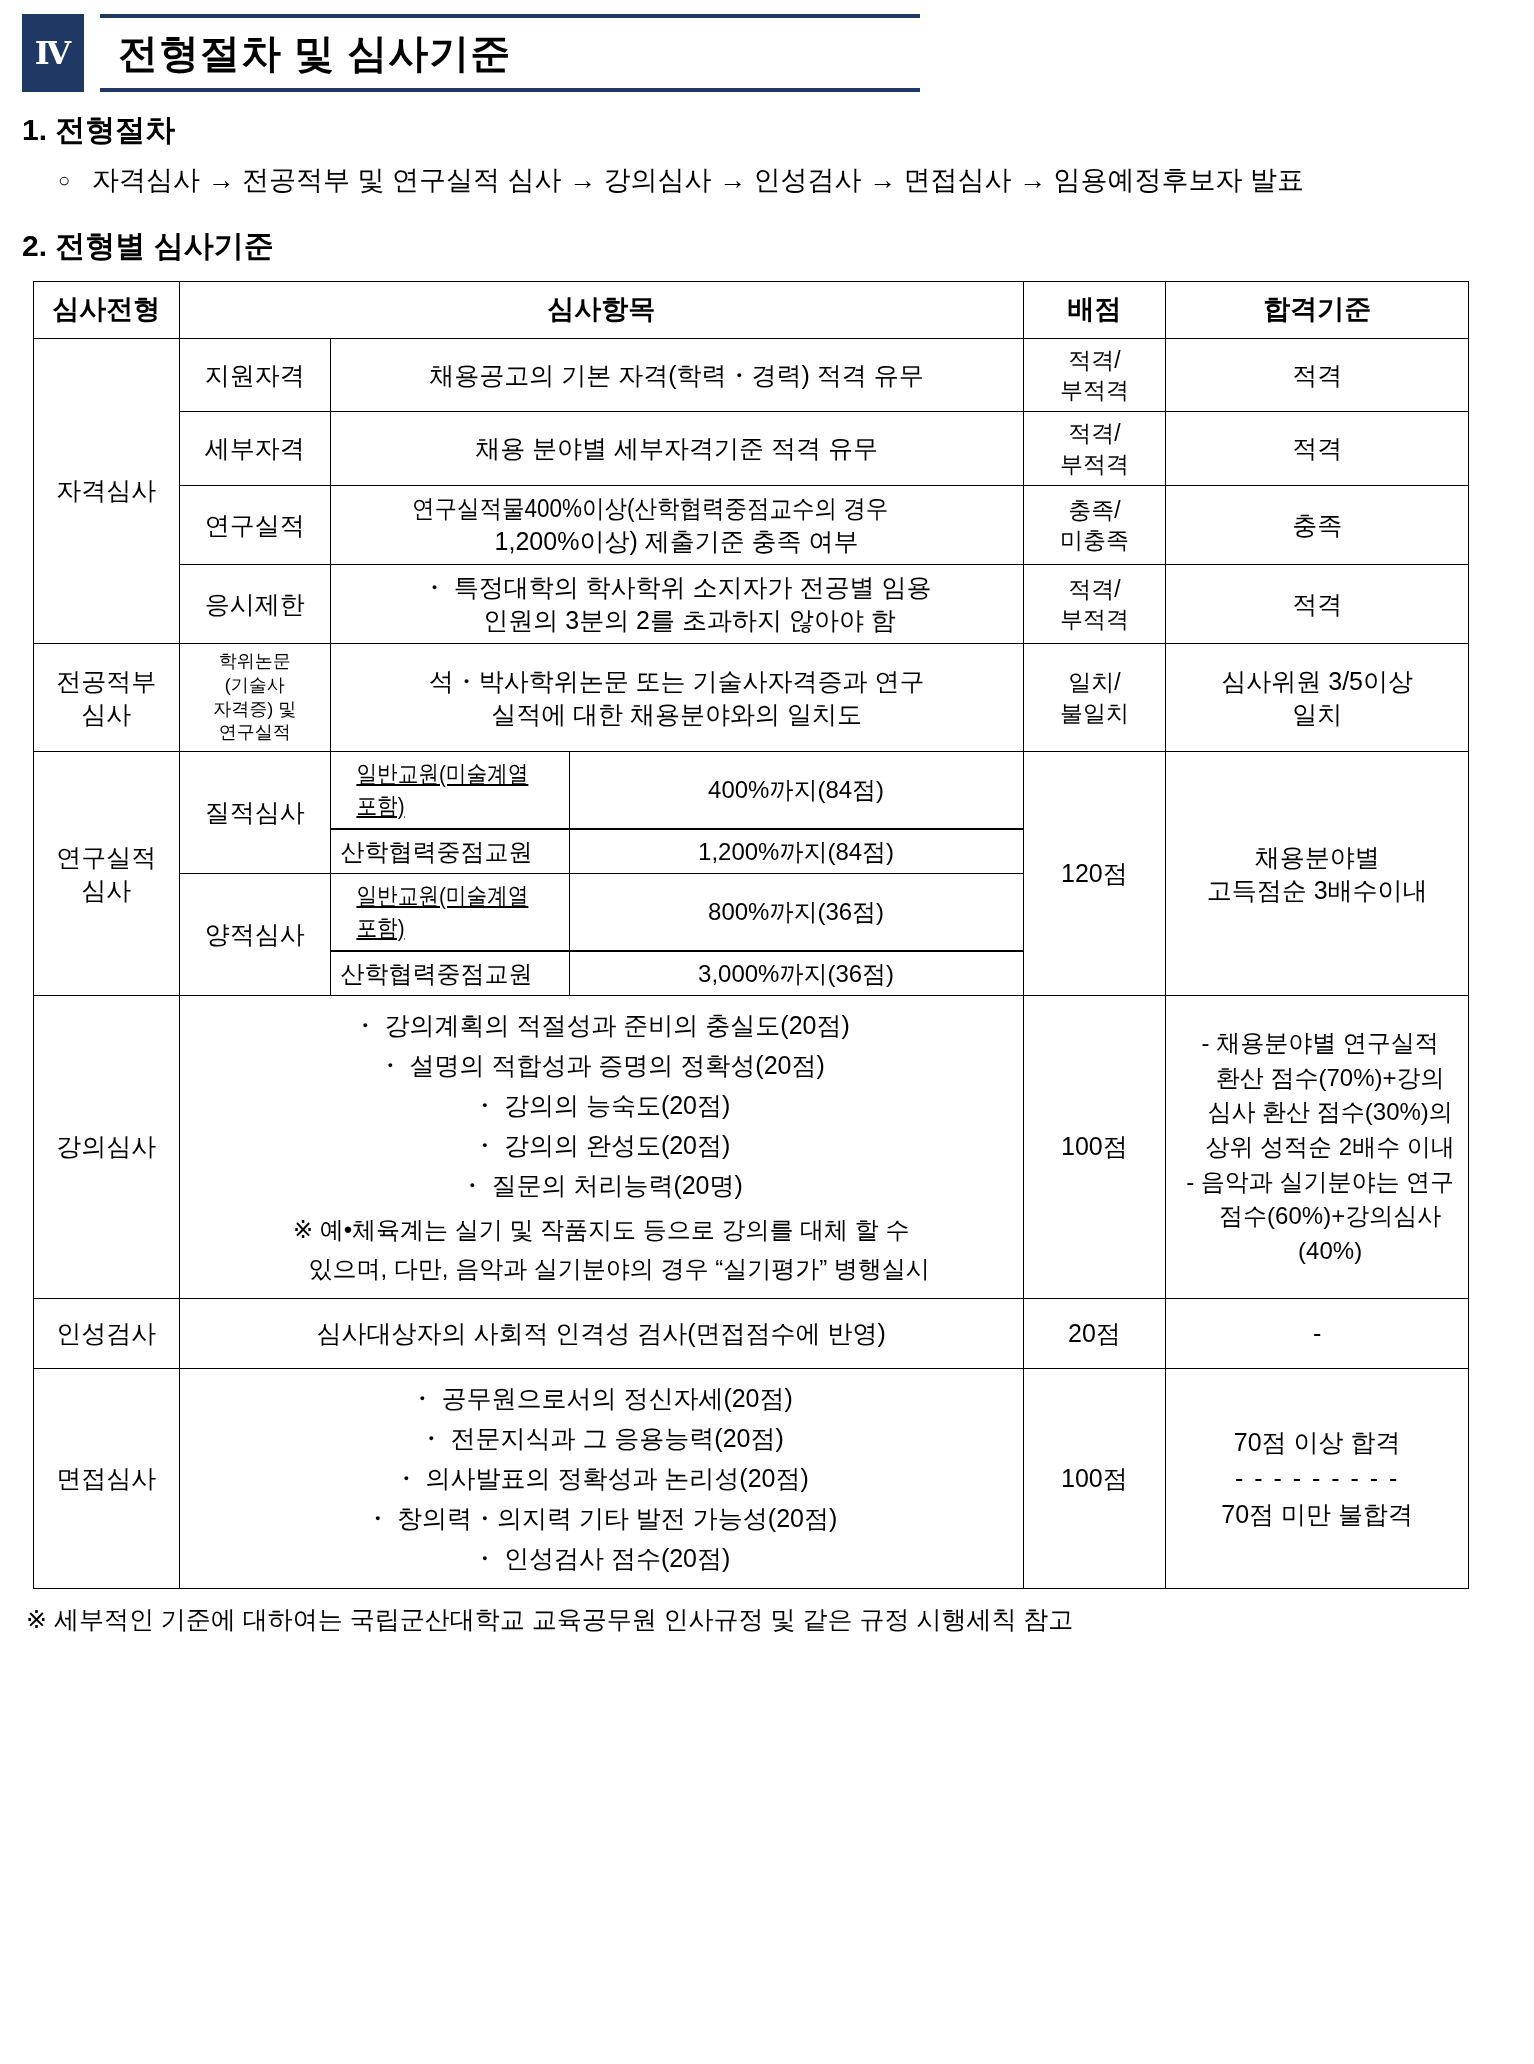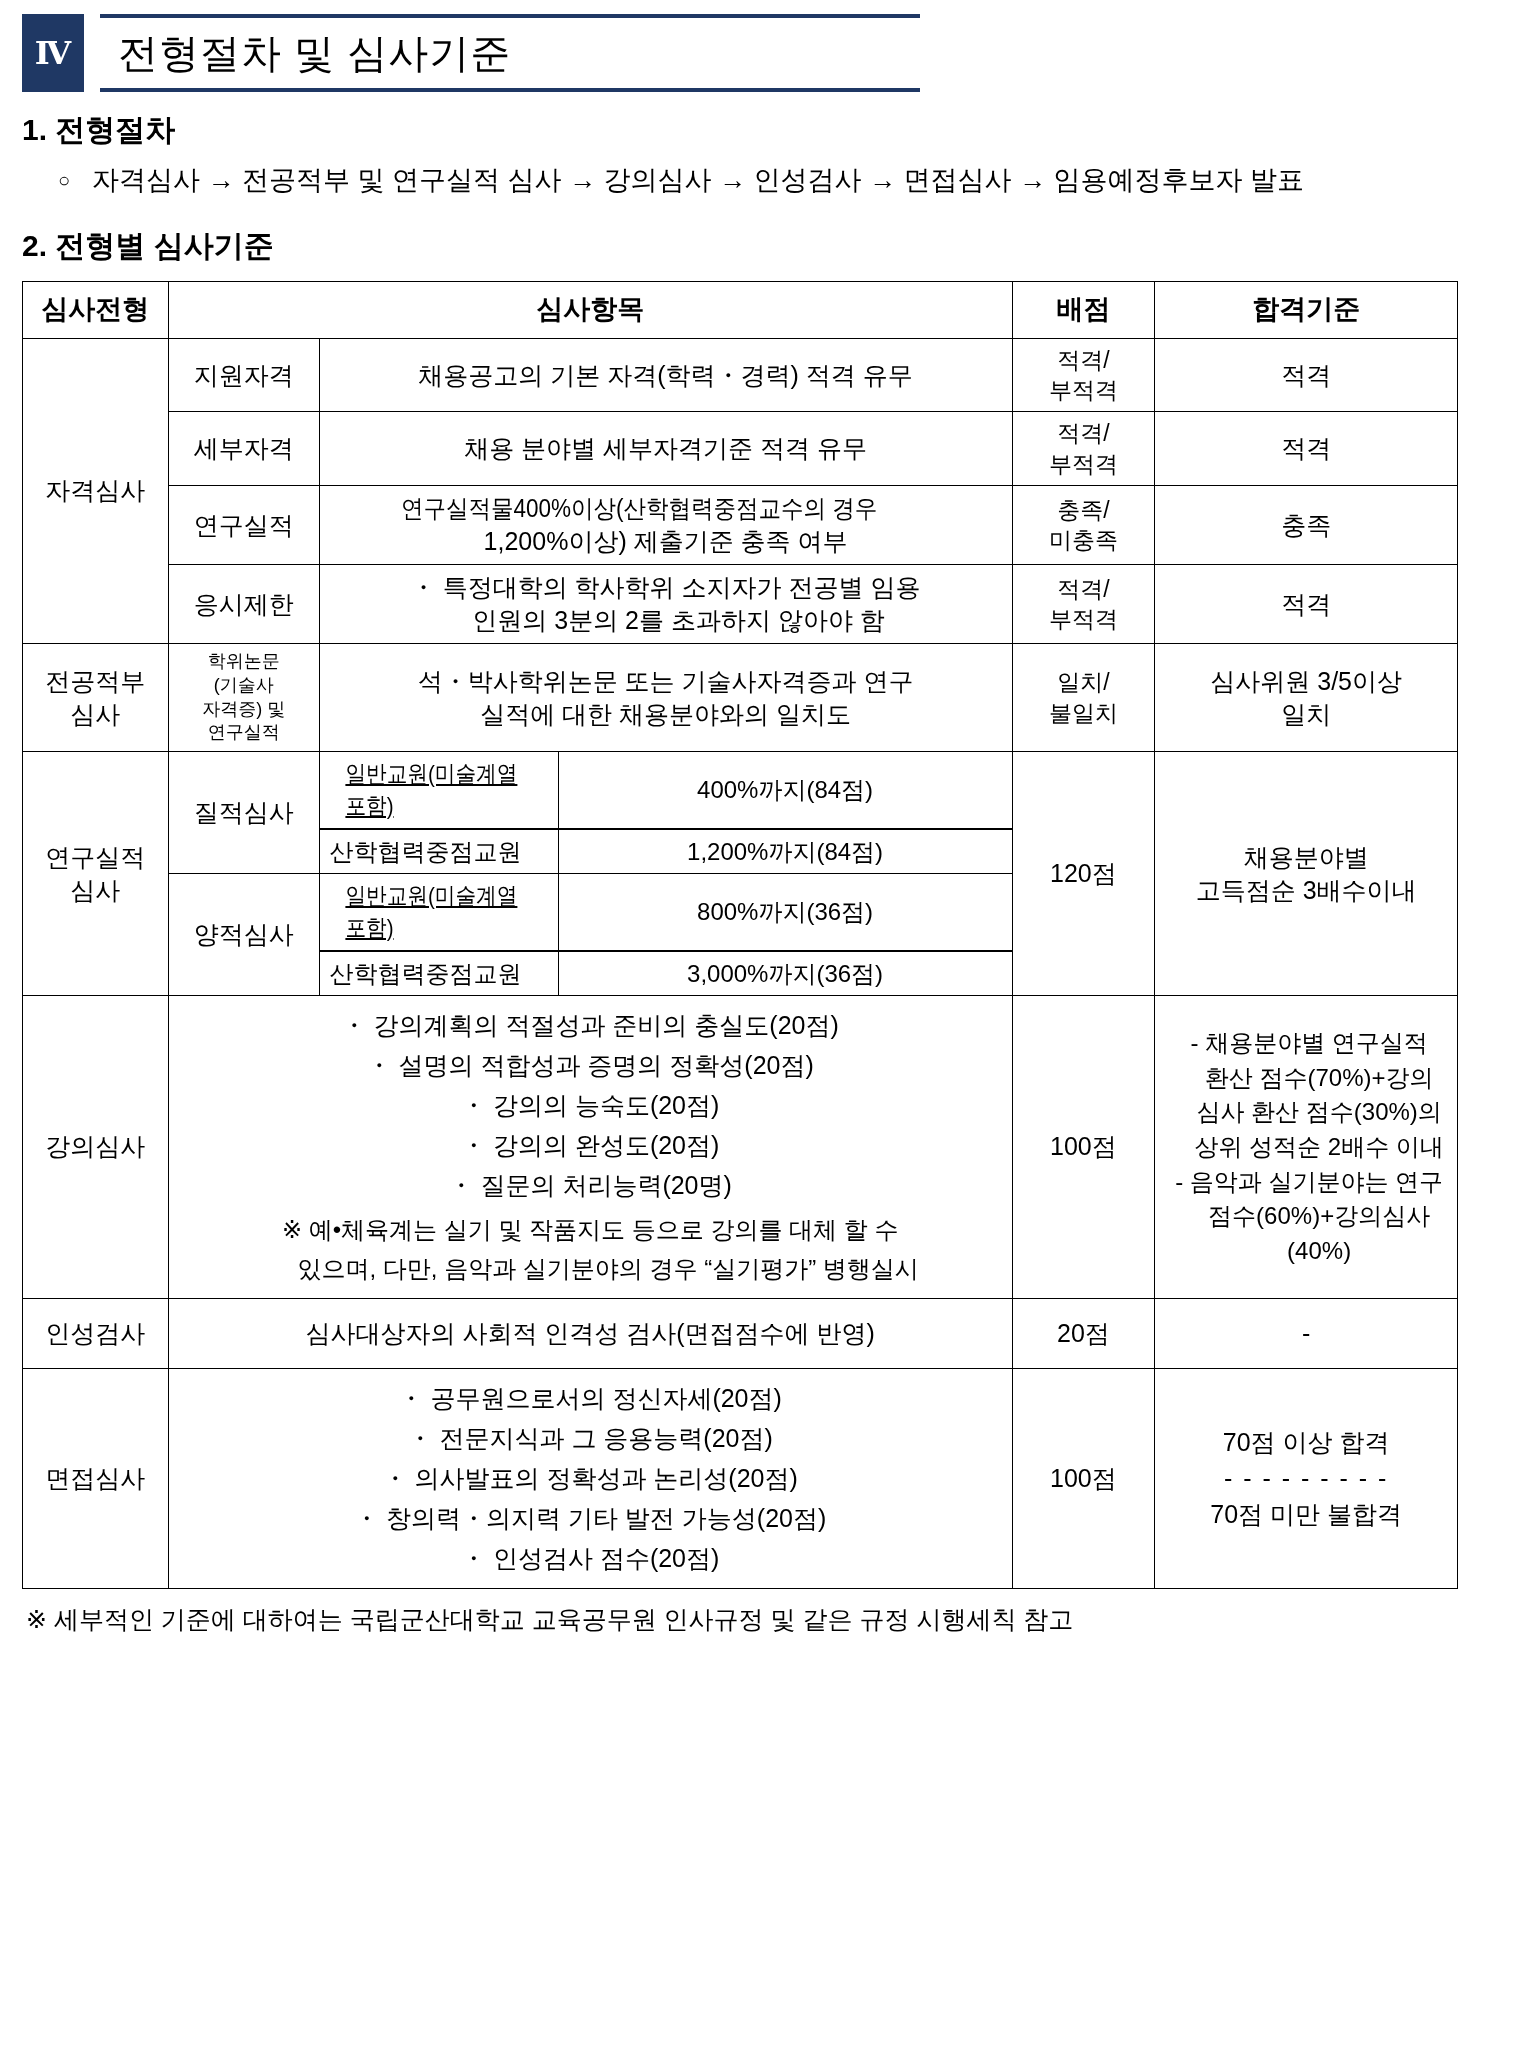--- a/index.html
+++ b/index.html
@@ -45,21 +45,21 @@
     border-top: 4px solid #1f3864;
     border-bottom: 4px solid #1f3864;
     display: flex;
     align-items: center;
     height: 78px;
     box-sizing: border-box;
     max-width: 820px;
   }
   .chapter-title {
     font-size: 40px;
-    font-weight: normal;
+    font-weight: bold;
     letter-spacing: 1px;
     padding-left: 18px;
   }
 
   
   .sec-title {
     font-size: 30px;
     font-weight: bold;
     margin: 16px 0 10px 0;
     letter-spacing: 0px;
@@ -80,20 +80,21 @@
   .bullet-text { max-width: 1400px; text-align: center; }
 
   .sec-title-2 { margin-top: 26px; margin-bottom: 14px; }
 
   
   table.main {
     border-collapse: collapse;
     width: 1436px;
     table-layout: fixed;
     font-size: 25px;
+    margin-left: 11px;
   }
   table.main td, table.main th {
     border: 1px solid #000000;
     padding: 6px 8px;
     vertical-align: middle;
     text-align: center;
     line-height: 1.32;
   }
   table.main thead th {
     font-weight: bold;

